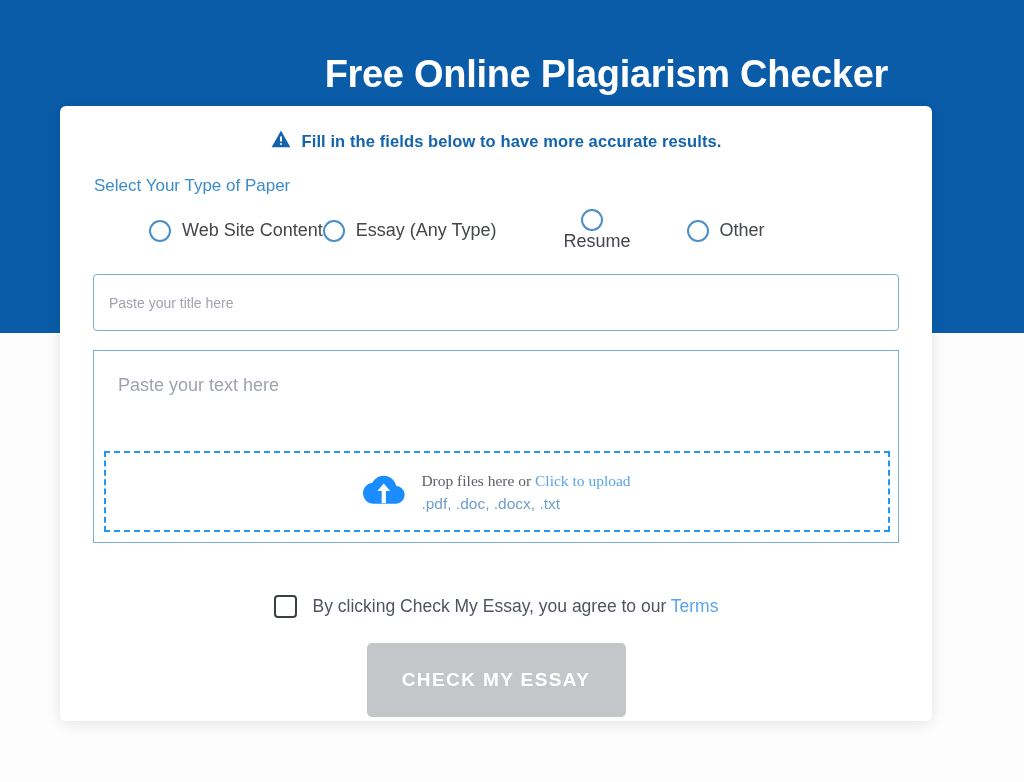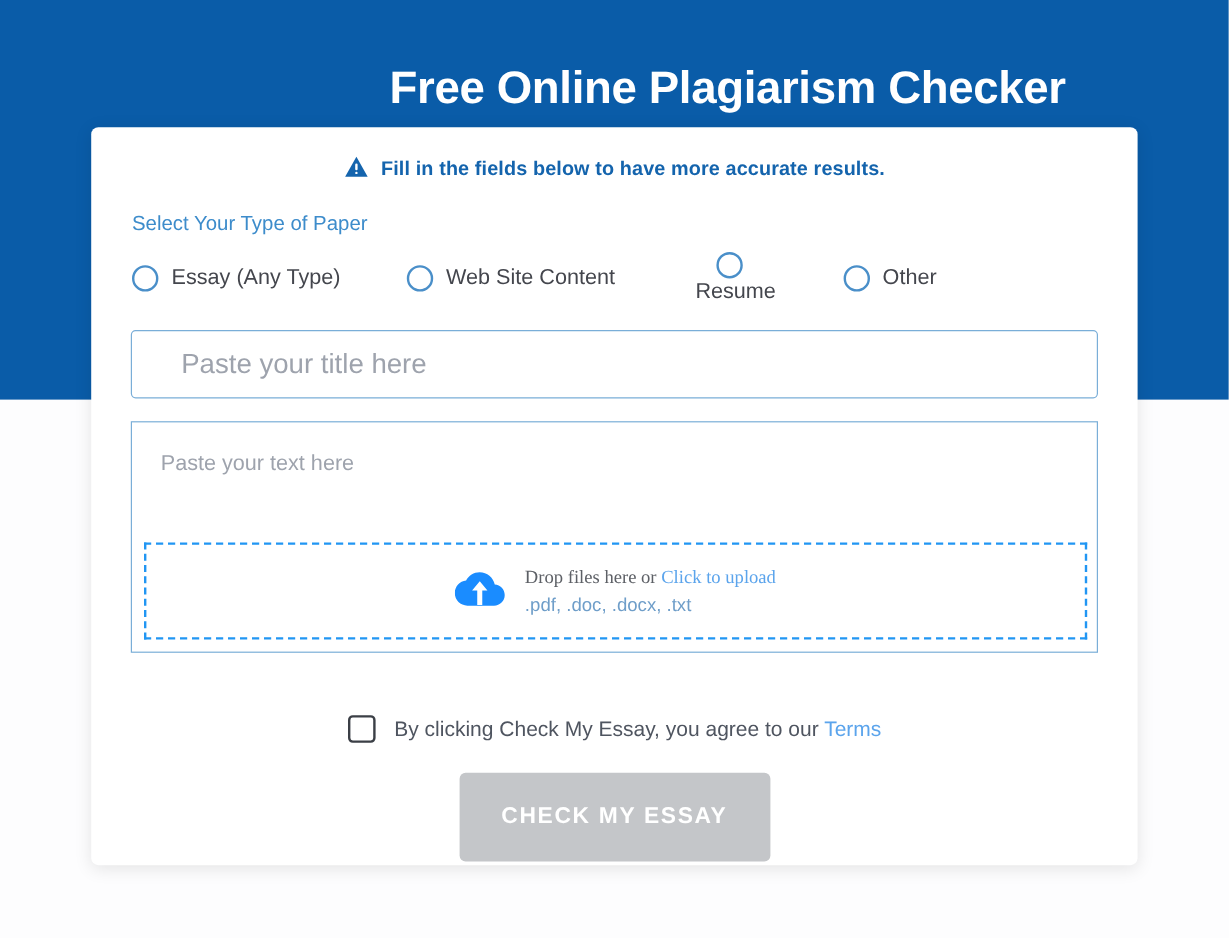--- a/index.html
+++ b/index.html
@@ -37,21 +37,21 @@
     font-size: 38px;
     font-weight: bold;
     letter-spacing: -0.3px;
     z-index: 2;
     line-height: 48px;
   }
 
   
   .card {
     position: absolute;
-    left: 76px;
+    left: 60px;
     top: 106px;
     width: 872px;
     height: 615px;
     background: #ffffff;
     border-radius: 6px;
     box-shadow: 0 3px 14px rgba(0,0,0,0.10);
     z-index: 3;
     padding: 0;
   }
 
@@ -111,24 +111,24 @@
 
   
   .title-input {
     display: block;
     margin: 22px auto 0 auto;
     width: 806px;
     height: 57px;
     border: 1px solid #7aaed8;
     border-radius: 4px;
     background: #ffffff;
-    font-size: 23px;
+    font-size: 14px;
     font-family: "Liberation Sans", sans-serif;
     color: #44464d;
-    padding: 0 41px;
+    padding: 0 15px;
     outline: none;
   }
   .title-input::placeholder { color: #9ea3ad; }
 
   .text-area-box {
     position: relative;
     margin: 19px auto 0 auto;
     width: 806px;
     height: 193px;
     border: 1px solid #7aaed8;
@@ -231,27 +231,27 @@
         <rect x="9" y="6.2" width="2" height="5.6" rx="1" fill="#ffffff"></rect>
         <rect x="9" y="13.1" width="2" height="2" rx="1" fill="#ffffff"></rect>
       </svg>
     </span>
     <span class="notice-text">Fill in the fields below to have more accurate results.</span>
   </div>
 
   <div class="field-label">Select Your Type of Paper</div>
 
   <div class="radio-row">
+    <div class="radio-opt o1">
+      <span class="radio-circle"></span>
+      <span class="radio-label">Web Site Content</span>
+    </div>
     <div class="radio-opt o0">
       <span class="radio-circle"></span>
       <span class="radio-label">Essay (Any Type)</span>
-    </div>
-    <div class="radio-opt o1">
-      <span class="radio-circle"></span>
-      <span class="radio-label">Web Site Content</span>
     </div>
     <div class="radio-opt o2">
       <span class="radio-circle"></span>
       <span class="radio-label">Resume</span>
     </div>
     <div class="radio-opt o3">
       <span class="radio-circle"></span>
       <span class="radio-label">Other</span>
     </div>
   </div>

